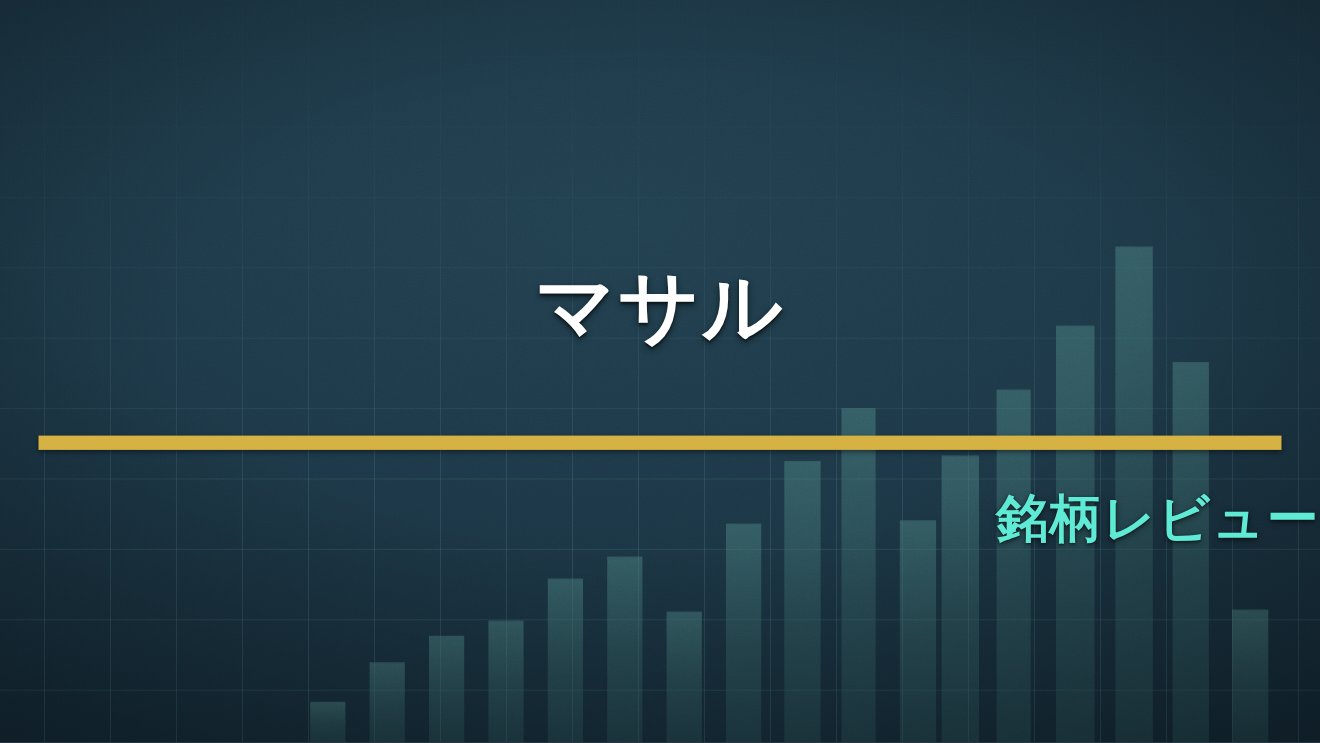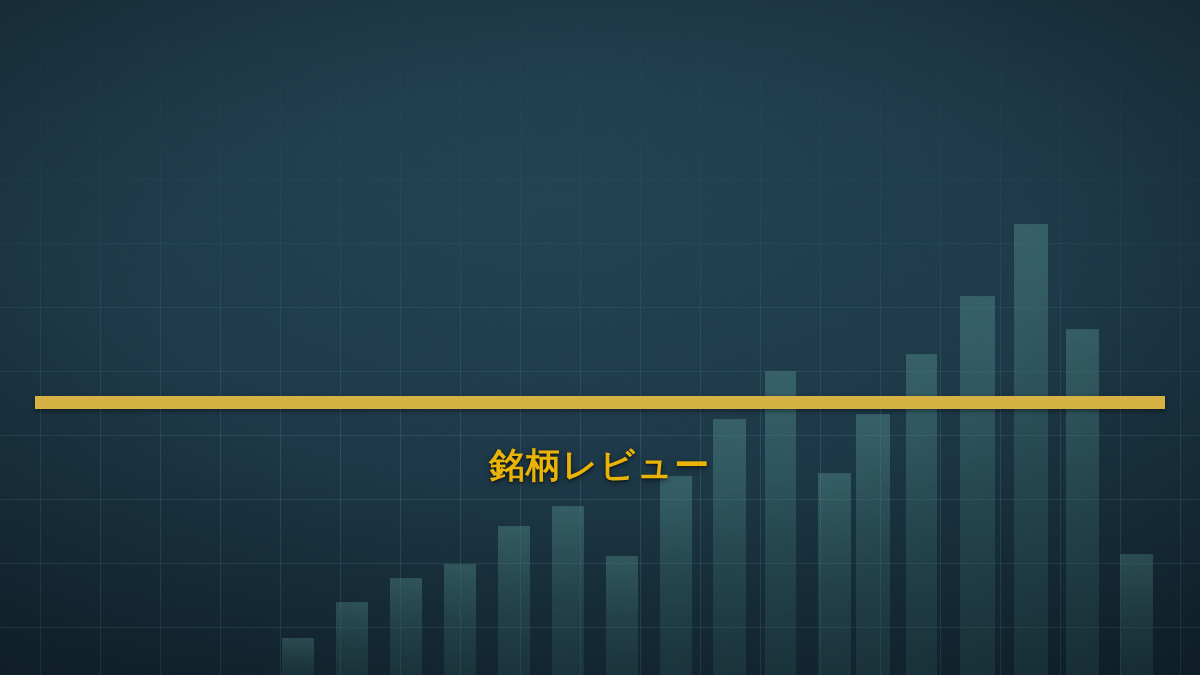--- a/index.html
+++ b/index.html
@@ -97,23 +97,23 @@
     height: 13px;
     background: #d6b144;
     box-shadow: 0 2px 5px rgba(0,0,0,0.45);
   }
 
   .subtitle {
     position: absolute;
     left: 0;
     right: 0;
     top: 448px;
-    text-align: center;
-    color: #eab308;
-    font-size: 35px;
+    text-align: right;
+    color: #5eead4;
+    font-size: 47px;
     font-weight: 700;
     letter-spacing: 1.5px;
     line-height: 1.0;
     text-shadow: 0 2px 6px rgba(0,0,0,0.5), 0 1px 2px rgba(0,0,0,0.5);
     white-space: nowrap;
   }
 
   .brand {
     position: absolute;
     right: 100px;
@@ -161,20 +161,21 @@
         <feTurbulence type="fractalNoise" baseFrequency="0.85" numOctaves="3" stitchTiles="stitch"></feTurbulence>
         <feColorMatrix type="saturate" values="0"></feColorMatrix>
       </filter>
     </defs>
     <rect width="1200" height="675" filter="url(#grainFilter)" opacity="0.55"></rect>
   </svg>
 
   <div class="vignette"></div>
 
   <div class="content">
+    <div class="title">マサル</div>
 
     <div class="divider"></div>
 
     <div class="subtitle">銘柄レビュー</div>
 
   </div>
 
 </div>
 
 </body></html>

